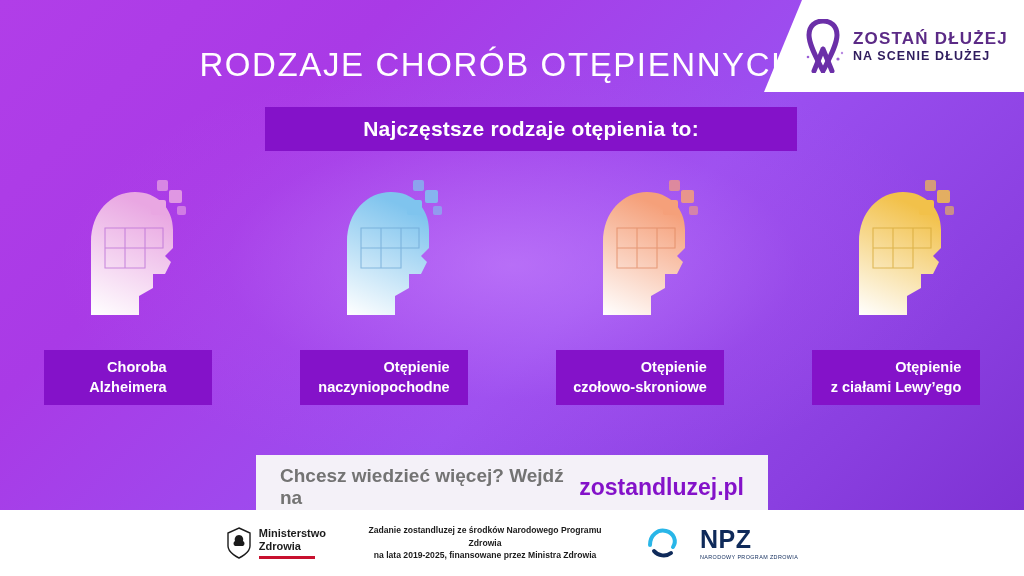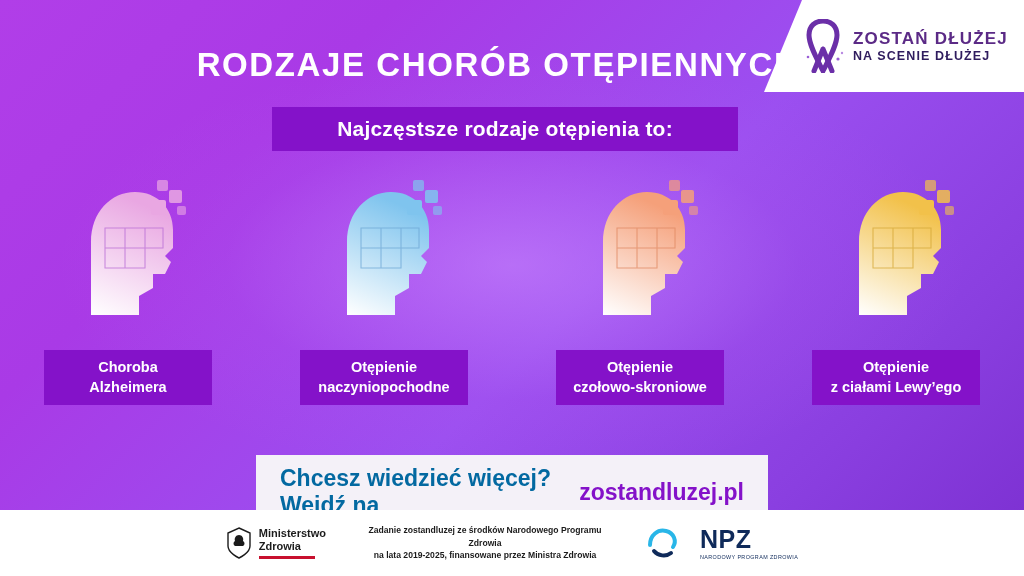--- a/index.html
+++ b/index.html
@@ -32,51 +32,51 @@
   .ribbon{width:44px;height:54px;margin-right:8px;flex:none;}
   .logo-text{line-height:1.15;text-align:left;}
   .logo-text .l1{
     font-size:17px;letter-spacing:1.2px;color:#5b2a86;font-weight:bold;
   }
   .logo-text .l2{
     font-size:12.5px;letter-spacing:1.1px;color:#2f1c5e;font-weight:bold;
   }
   .title{
     position:absolute;top:46px;left:0;width:996px;text-align:center;
-    color:#ffffff;font-size:33px;font-weight:bold;letter-spacing:1.6px;
+    color:#ffffff;font-size:33px;font-weight:normal;letter-spacing:1.6px;
   }
   .subtitle-box{
-    position:absolute;top:107px;left:272px;width:466px;height:44px;
+    position:absolute;top:107px;left:265px;width:532px;height:44px;
     background:#8412c9;display:flex;align-items:center;justify-content:center;
   }
   .subtitle-box span{
     color:#ffffff;font-size:21px;font-weight:bold;letter-spacing:0.2px;
   }
   .cards{
     position:absolute;top:170px;left:0;width:1024px;height:240px;
     display:flex;justify-content:space-around;align-items:flex-start;
   }
   .card{width:215px;display:flex;flex-direction:column;align-items:center;}
   .head-svg{width:150px;height:150px;display:block;}
   .labels{
     position:absolute;top:350px;left:0;width:1024px;height:58px;
     display:flex;justify-content:space-around;align-items:flex-start;
   }
   .label-box{
     background:#8412c9;color:#ffffff;
     padding:12px 10px;min-width:168px;max-width:205px;
-    display:flex;align-items:center;justify-content:center;text-align:center;
+    display:flex;align-items:center;justify-content:center;text-align:right;
     font-size:14.5px;font-weight:bold;line-height:1.32;
     box-sizing:border-box;height:55px;
   }
   .cta{
     position:absolute;top:455px;left:50%;transform:translateX(-50%);
     background:#f4f1f8;padding:10px 24px;display:flex;align-items:center;justify-content:center;
   }
-  .cta .t1{color:#0369a1;font-size:23px;font-weight:bold;}
+  .cta .t1{color:#737373;font-size:19px;font-weight:bold;}
   .cta .t2{color:#8412c9;font-size:23px;font-weight:bold;margin-left:6px;}
   .footer{
     position:absolute;bottom:0;left:0;width:1024px;height:66px;background:#ffffff;
     display:flex;align-items:center;justify-content:center;gap:34px;
   }
   .min-logo{display:flex;align-items:center;gap:7px;}
   .crest{width:26px;height:32px;flex:none;}
   .min-text{line-height:1.2;}
   .min-text .m1{font-size:11px;font-weight:bold;color:#1b1b1b;}
   .min-text .m2{font-size:11px;font-weight:bold;color:#1b1b1b;}

